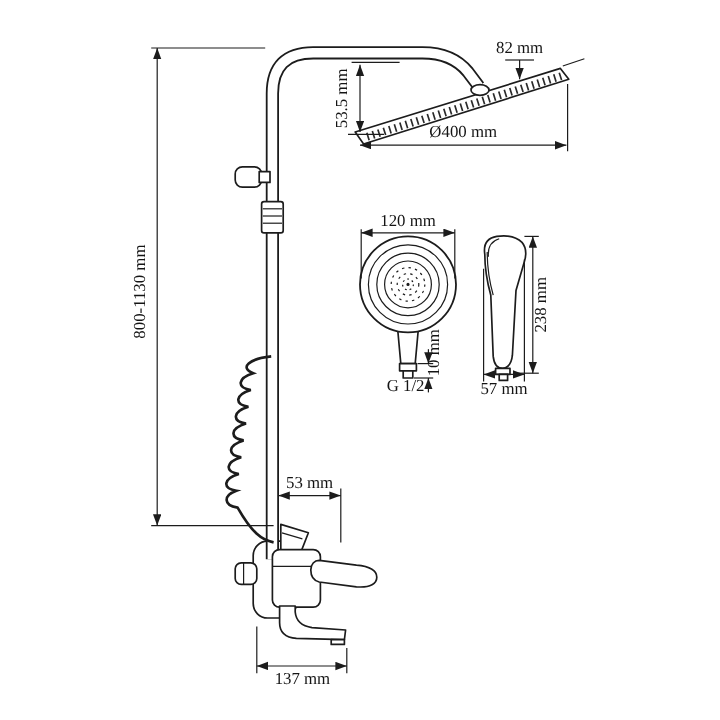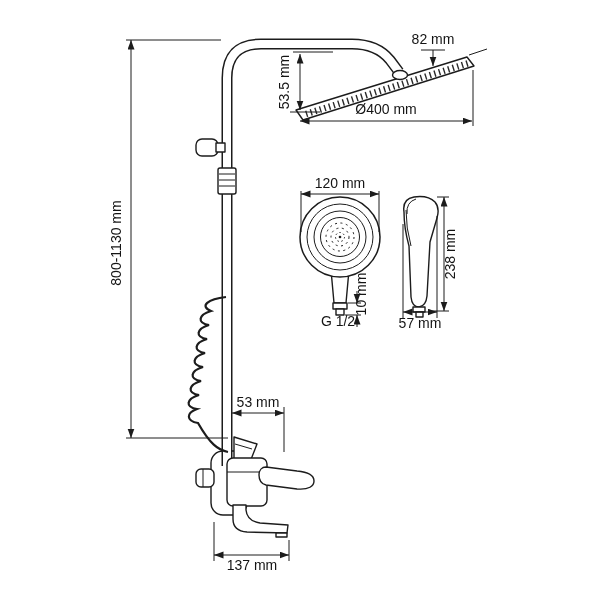--- a/index.html
+++ b/index.html
@@ -1,18 +1,18 @@
 <!DOCTYPE html>
 <html><head>
 <meta charset="utf-8">
 <style>
   html,body{margin:0;padding:0;background:#ffffff;}
   body{width:600px;height:600px;overflow:hidden;}
   .stage{width:490px;height:600px;position:relative;background:#fff;
-         font-family:Liberation Sans, sans-serif;}
+         font-family:Liberation Serif, serif;}
   svg{display:block;}
   .outline{stroke:#1c1c1c;stroke-width:1.4;fill:#ffffff;stroke-linejoin:round;}
   .thin{stroke:#1c1c1c;stroke-width:1;fill:none;}
   .dimline{stroke:#1c1c1c;stroke-width:1;fill:none;}
   .dim-text{font-size:14px;fill:#141414;}
 </style>
 </head>
 <body>
 
 <div class="stage">

